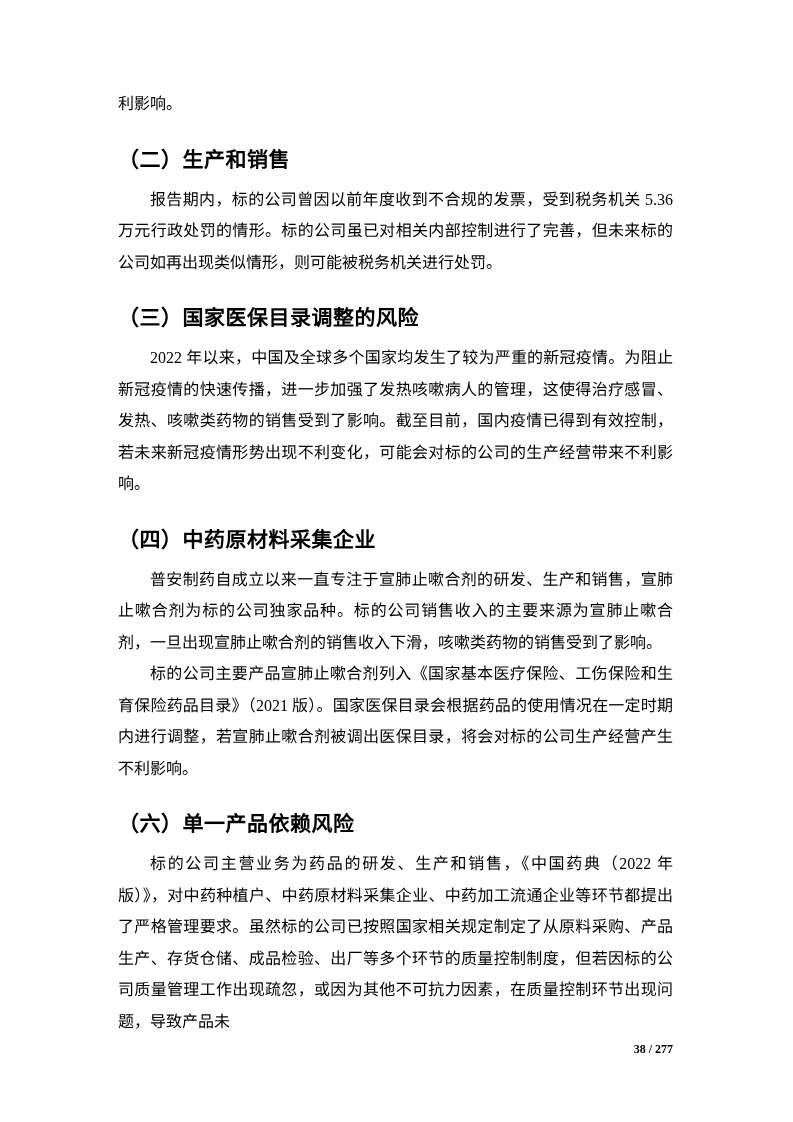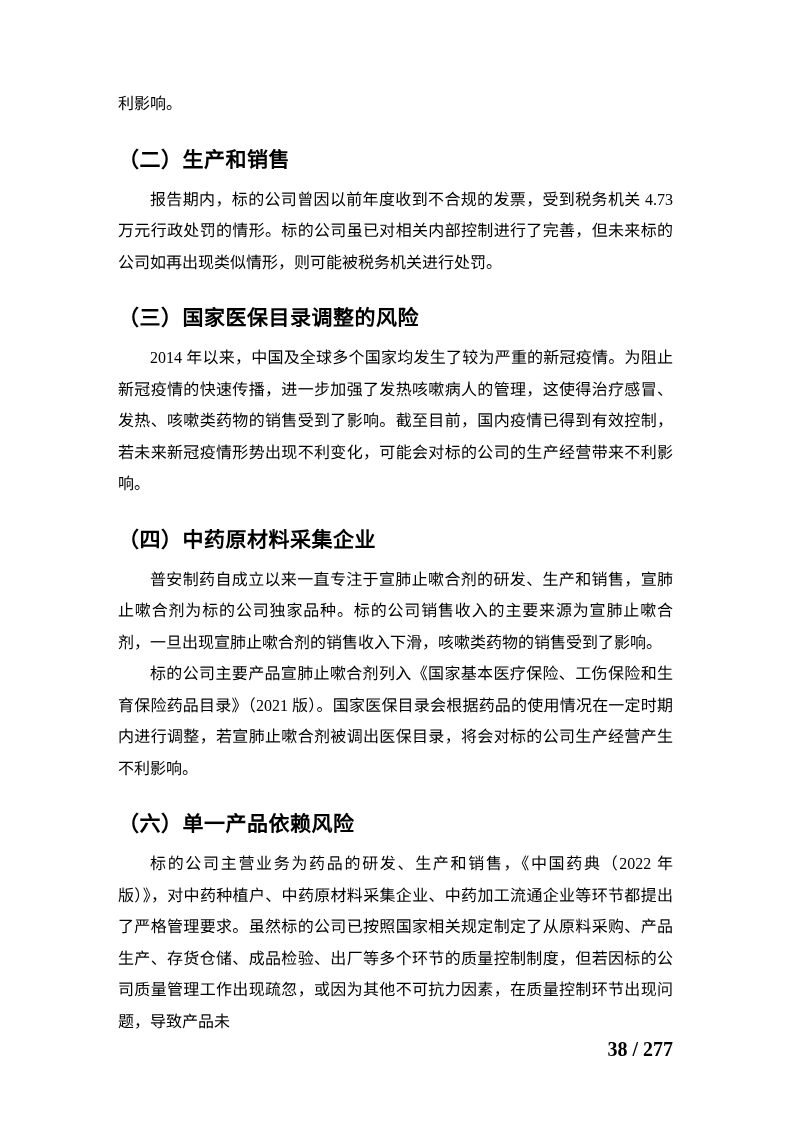--- a/index.html
+++ b/index.html
@@ -38,42 +38,42 @@
     font-size: 21px;
     line-height: 28px;
     color: #000000;
     letter-spacing: 0.5px;
     margin: 26px 0 10px 0;
     text-align: left;
   }
   .page-footer {
     font-family: "Liberation Serif", "DejaVu Serif", serif;
     font-weight: 700;
-    font-size: 20px;
+    font-size: 12px;
     line-height: 20px;
     color: #000000;
     text-align: right;
     margin-top: 2px;
   }
 </style>
 </head>
 <body>
 
 <div class="page">
 
   <p class="para continuation body-text">利影响。</p>
 
   <div>
     <div class="section-heading">（二）生产和销售</div>
-    <p class="para body-text">报告期内，标的公司曾因以前年度收到不合规的发票，受到税务机关 4.73 万元行政处罚的情形。标的公司虽已对相关内部控制进行了完善，但未来标的公司如再出现类似情形，则可能被税务机关进行处罚。</p>
+    <p class="para body-text">报告期内，标的公司曾因以前年度收到不合规的发票，受到税务机关 5.36 万元行政处罚的情形。标的公司虽已对相关内部控制进行了完善，但未来标的公司如再出现类似情形，则可能被税务机关进行处罚。</p>
   </div>
 
   <div>
     <div class="section-heading">（三）国家医保目录调整的风险</div>
-    <p class="para body-text">2014 年以来，中国及全球多个国家均发生了较为严重的新冠疫情。为阻止新冠疫情的快速传播，进一步加强了发热咳嗽病人的管理，这使得治疗感冒、发热、咳嗽类药物的销售受到了影响。截至目前，国内疫情已得到有效控制，若未来新冠疫情形势出现不利变化，可能会对标的公司的生产经营带来不利影响。</p>
+    <p class="para body-text">2022 年以来，中国及全球多个国家均发生了较为严重的新冠疫情。为阻止新冠疫情的快速传播，进一步加强了发热咳嗽病人的管理，这使得治疗感冒、发热、咳嗽类药物的销售受到了影响。截至目前，国内疫情已得到有效控制，若未来新冠疫情形势出现不利变化，可能会对标的公司的生产经营带来不利影响。</p>
   </div>
 
   <div>
     <div class="section-heading">（四）中药原材料采集企业</div>
     <p class="para body-text">普安制药自成立以来一直专注于宣肺止嗽合剂的研发、生产和销售，宣肺止嗽合剂为标的公司独家品种。标的公司销售收入的主要来源为宣肺止嗽合剂，一旦出现宣肺止嗽合剂的销售收入下滑，咳嗽类药物的销售受到了影响。</p>
   </div>
 
   <div>
     <p class="para body-text">标的公司主要产品宣肺止嗽合剂列入《国家基本医疗保险、工伤保险和生育保险药品目录》（2021 版）。国家医保目录会根据药品的使用情况在一定时期内进行调整，若宣肺止嗽合剂被调出医保目录，将会对标的公司生产经营产生不利影响。</p>
   </div>

